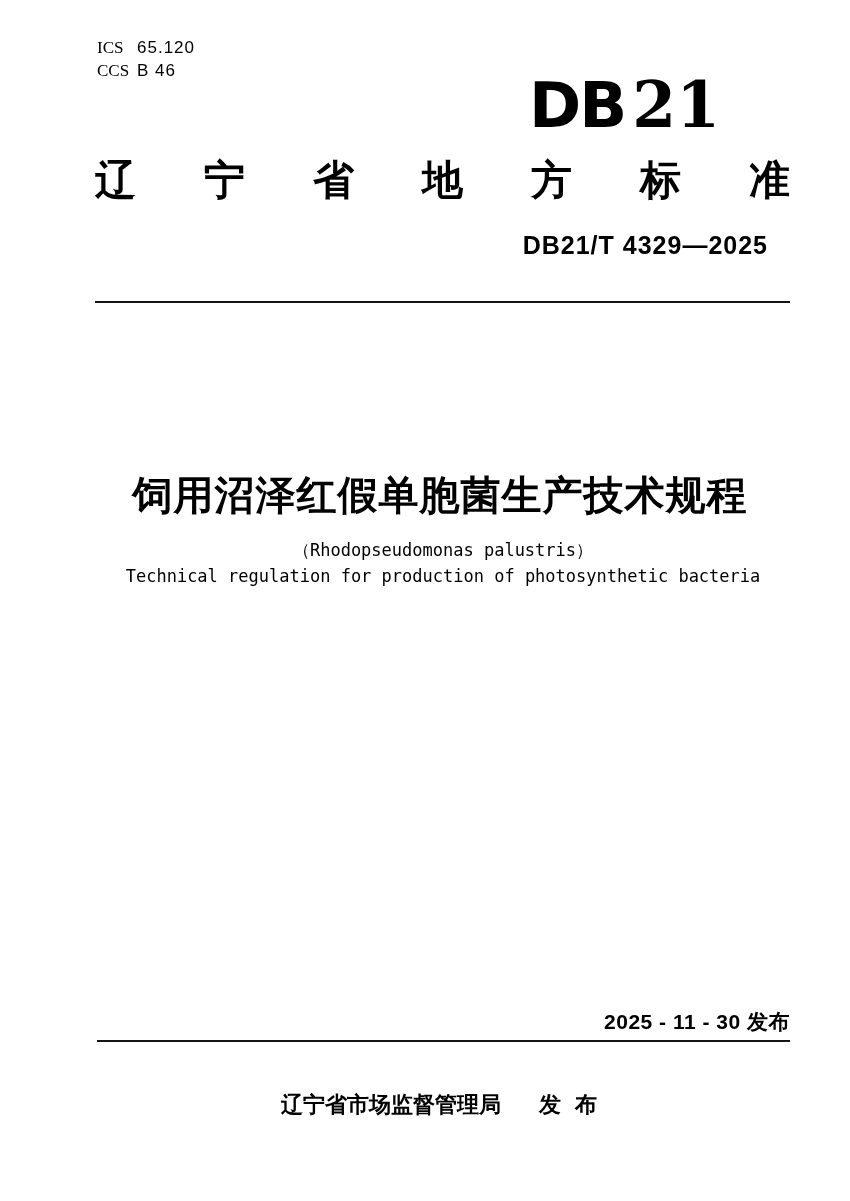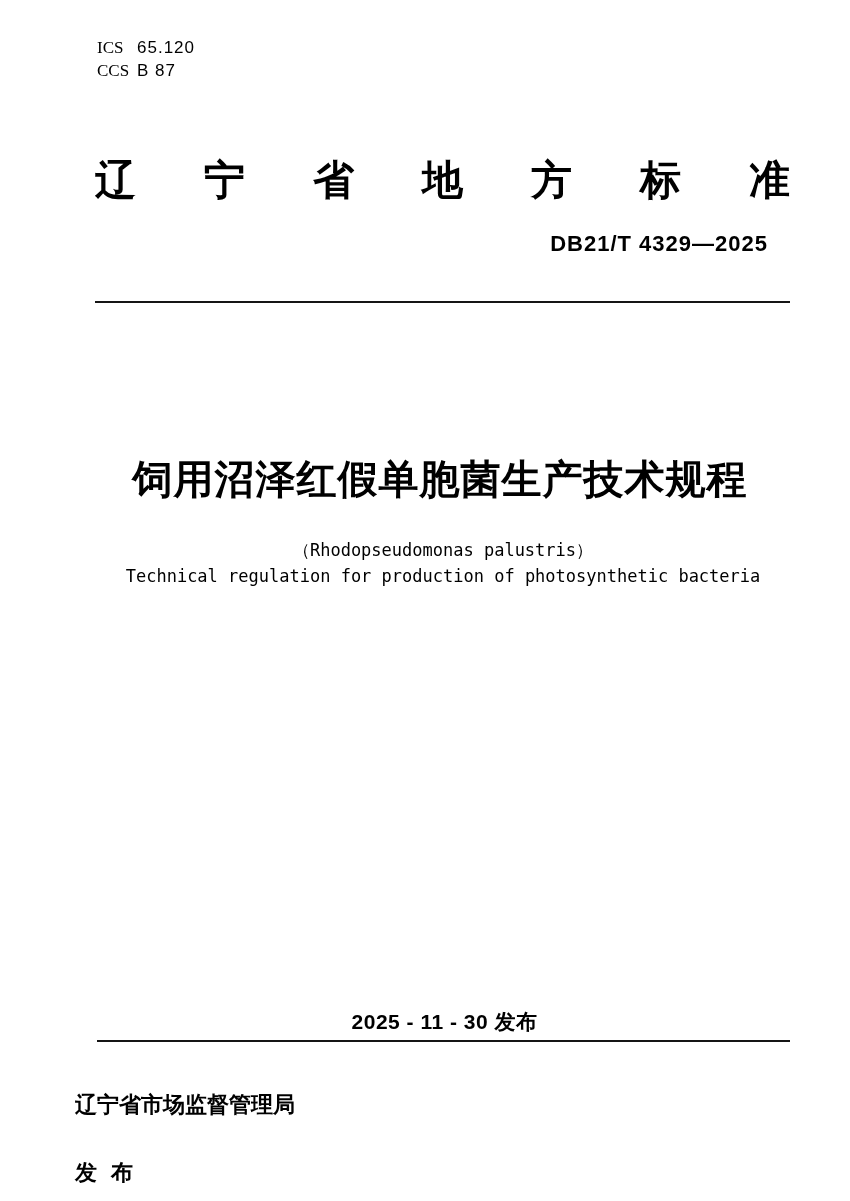--- a/index.html
+++ b/index.html
@@ -68,41 +68,41 @@
     font-size: 41px;
     font-weight: 600;
     line-height: 1.1;
   }
 
   
   .std-number {
     position: absolute;
     top: 231px;
     right: 82px;
-    font-size: 22px;
+    font-size: 25px;
     font-weight: 600;
     letter-spacing: 1px;
   }
 
   
   .rule {
     position: absolute;
     height: 2px;
     background: #151515;
   }
   .rule-top { left: 95px; width: 695px; top: 301px; }
   .rule-bottom { left: 97px; width: 693px; top: 1040px; }
 
   
   .title-zh {
     position: absolute;
     left: 75px;
     right: 45px;
     top: 455px;
-    margin: 0;
+    margin: 16px;
     text-align: center;
     font-size: 40px;
     font-weight: 700;
     letter-spacing: 1px;
     line-height: 1.2;
   }
   .title-en {
     position: absolute;
     left: 78px;
     right: 42px;
@@ -113,57 +113,59 @@
     line-height: 26px;
   }
 
   
   .dates {
     position: absolute;
     left: 99px;
     width: 691px;
     top: 1008px;
     display: flex;
-    justify-content: center;
+    justify-content: flex-end;
     font-size: 21px;
     font-weight: 600;
     letter-spacing: 0.5px;
     gap: 36px;
   }
 
   
   .publisher {
     position: absolute;
     left: 75px;
     right: 45px;
     top: 1090px;
     display: flex;
     justify-content: center;
     align-items: baseline;
     gap: 38px;
     font-size: 22px;
     font-weight: 700;
-    flex-direction: column;
   }
   .issue-label { letter-spacing: 2px; word-spacing: 4px; }
 </style>
 </head>
 <body>
 
 <div class="page">
 
   <div class="ics-block">
     <div class="ics-row">
       <span class="ics-label">ICS</span><span class="ics-code">65.120</span>
     </div>
     <div class="ics-row">
-      <span class="ics-label">CCS</span><span class="ics-code">B 87</span>
+      <span class="ics-label">CCS</span><span class="ics-code">B 46</span>
     </div>
   </div>
 
+  <div class="logo">
+    <span class="logo-db">DB</span><span class="logo-num">21</span>
+  </div>
 
   <div class="std-name">
     <span>辽</span>
     <span>宁</span>
     <span>省</span>
     <span>地</span>
     <span>方</span>
     <span>标</span>
     <span>准</span>
   </div>

